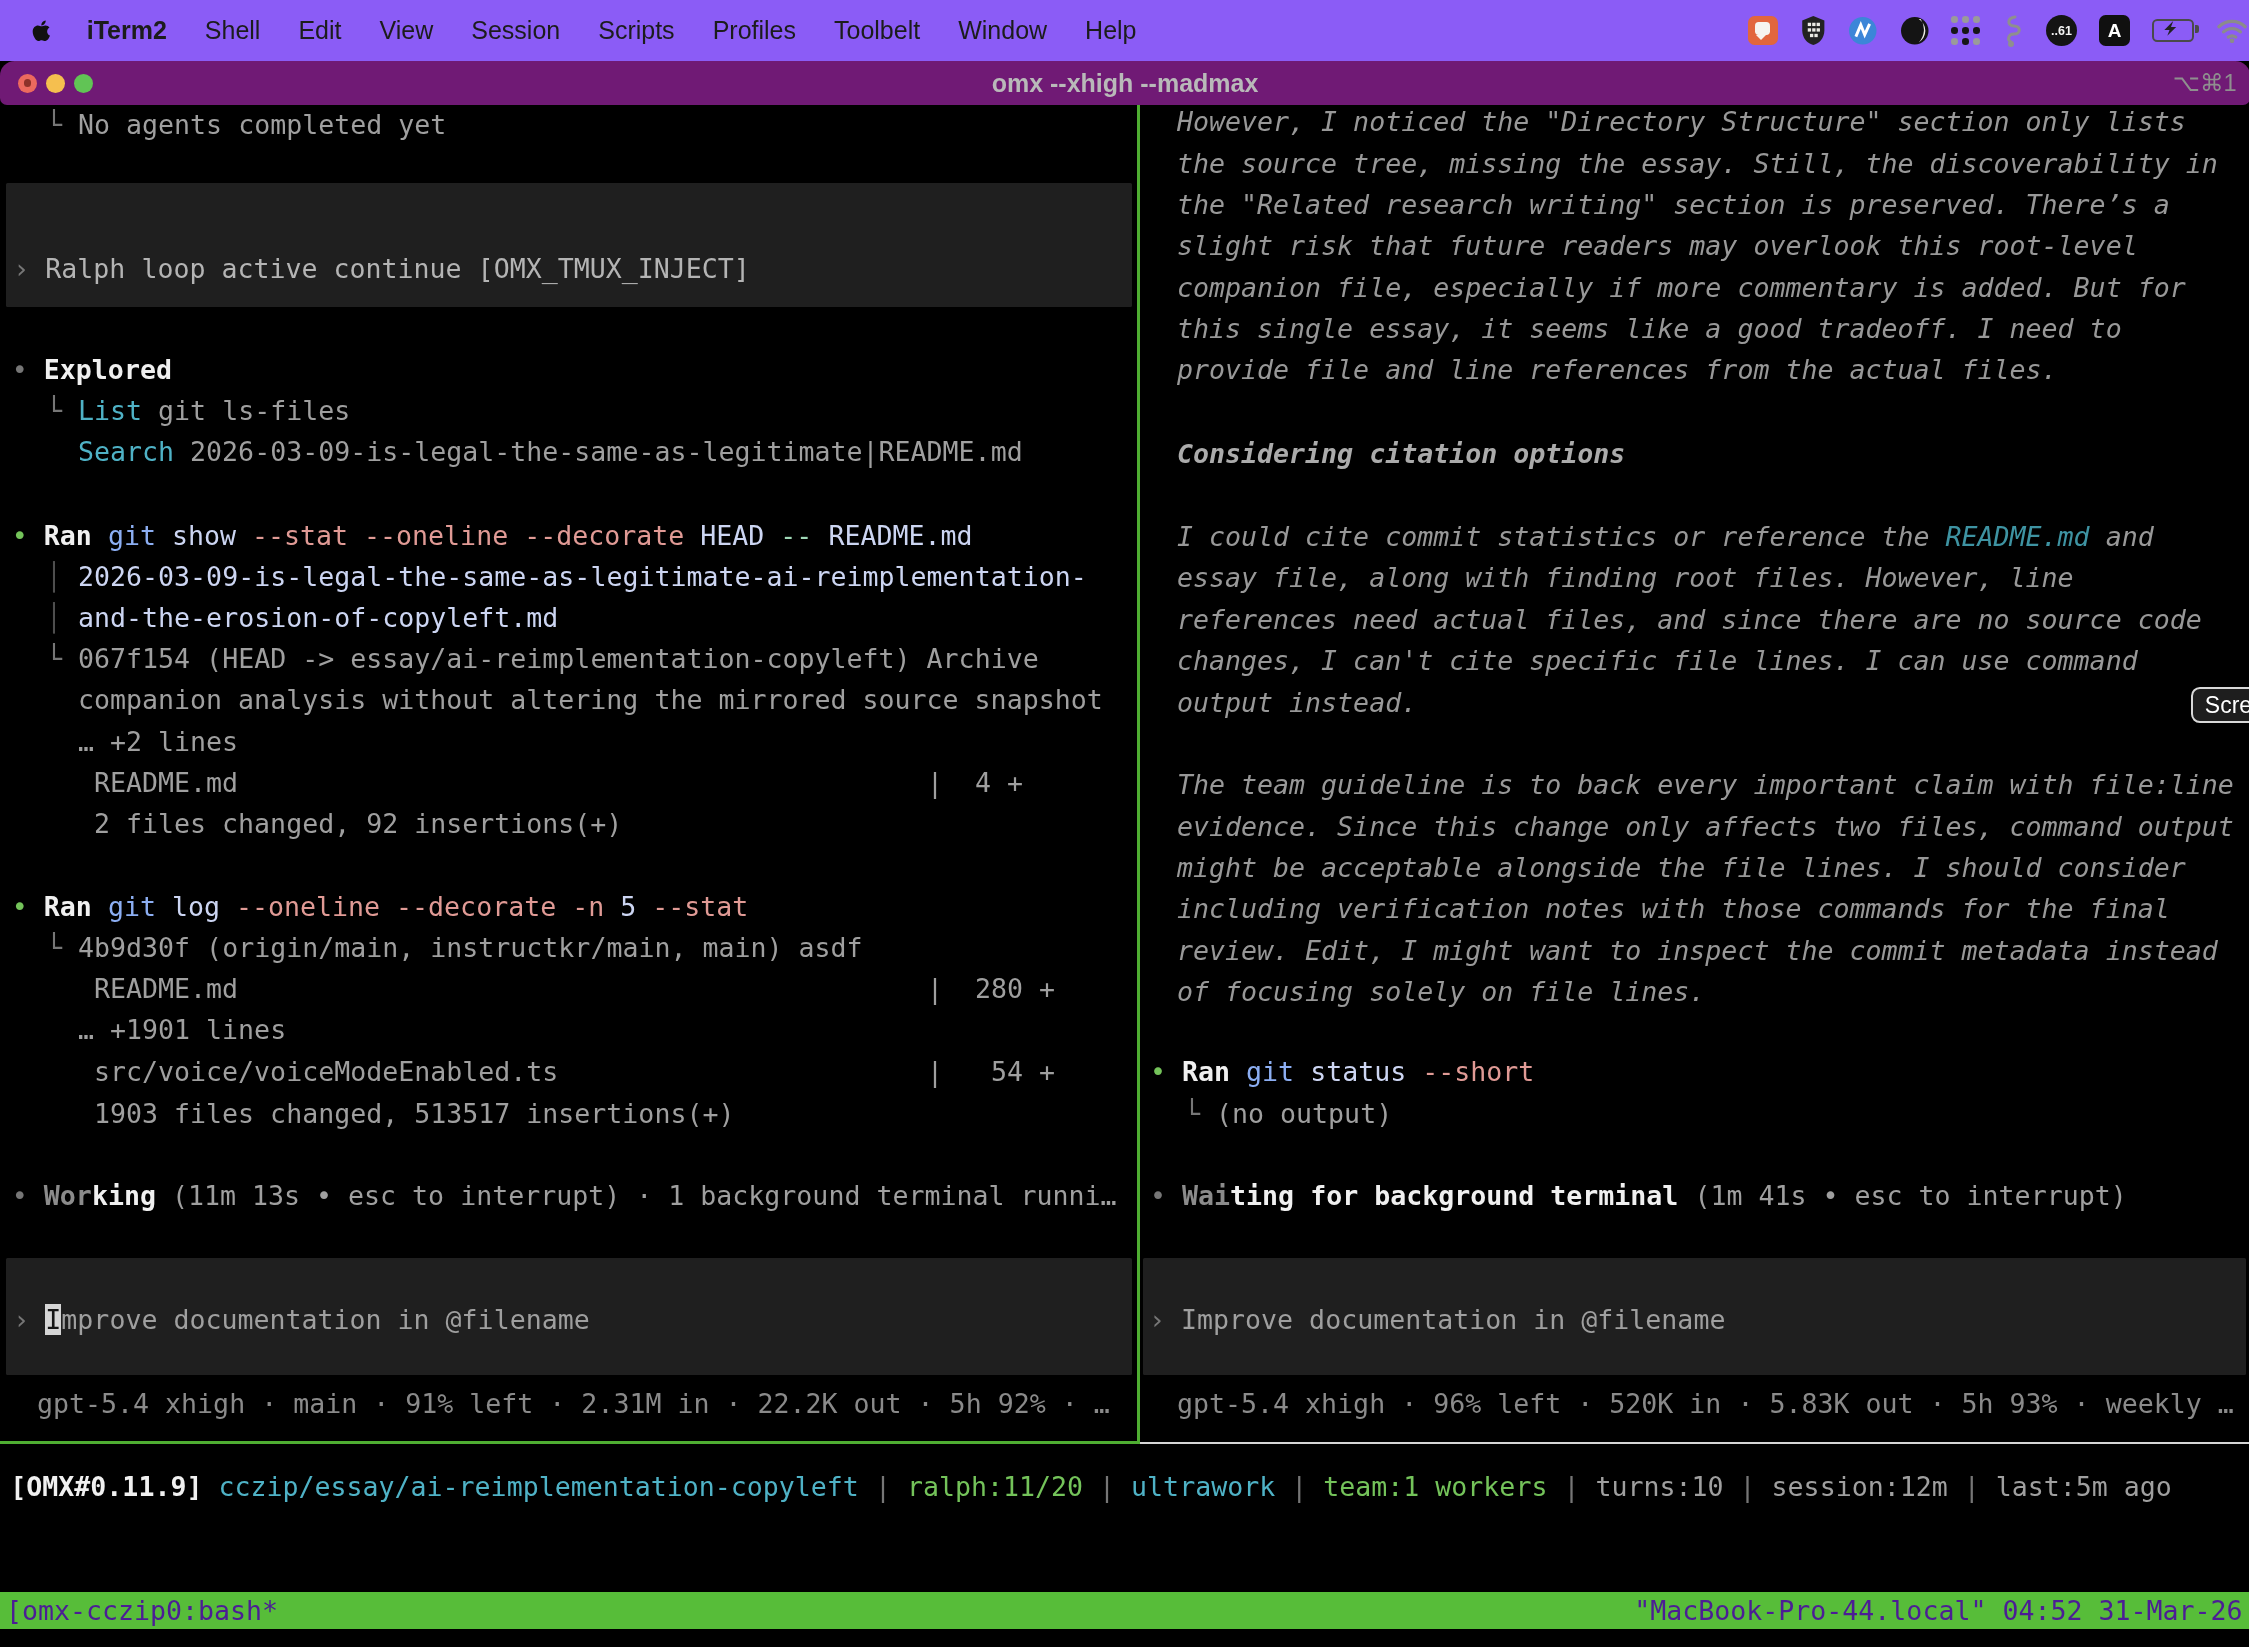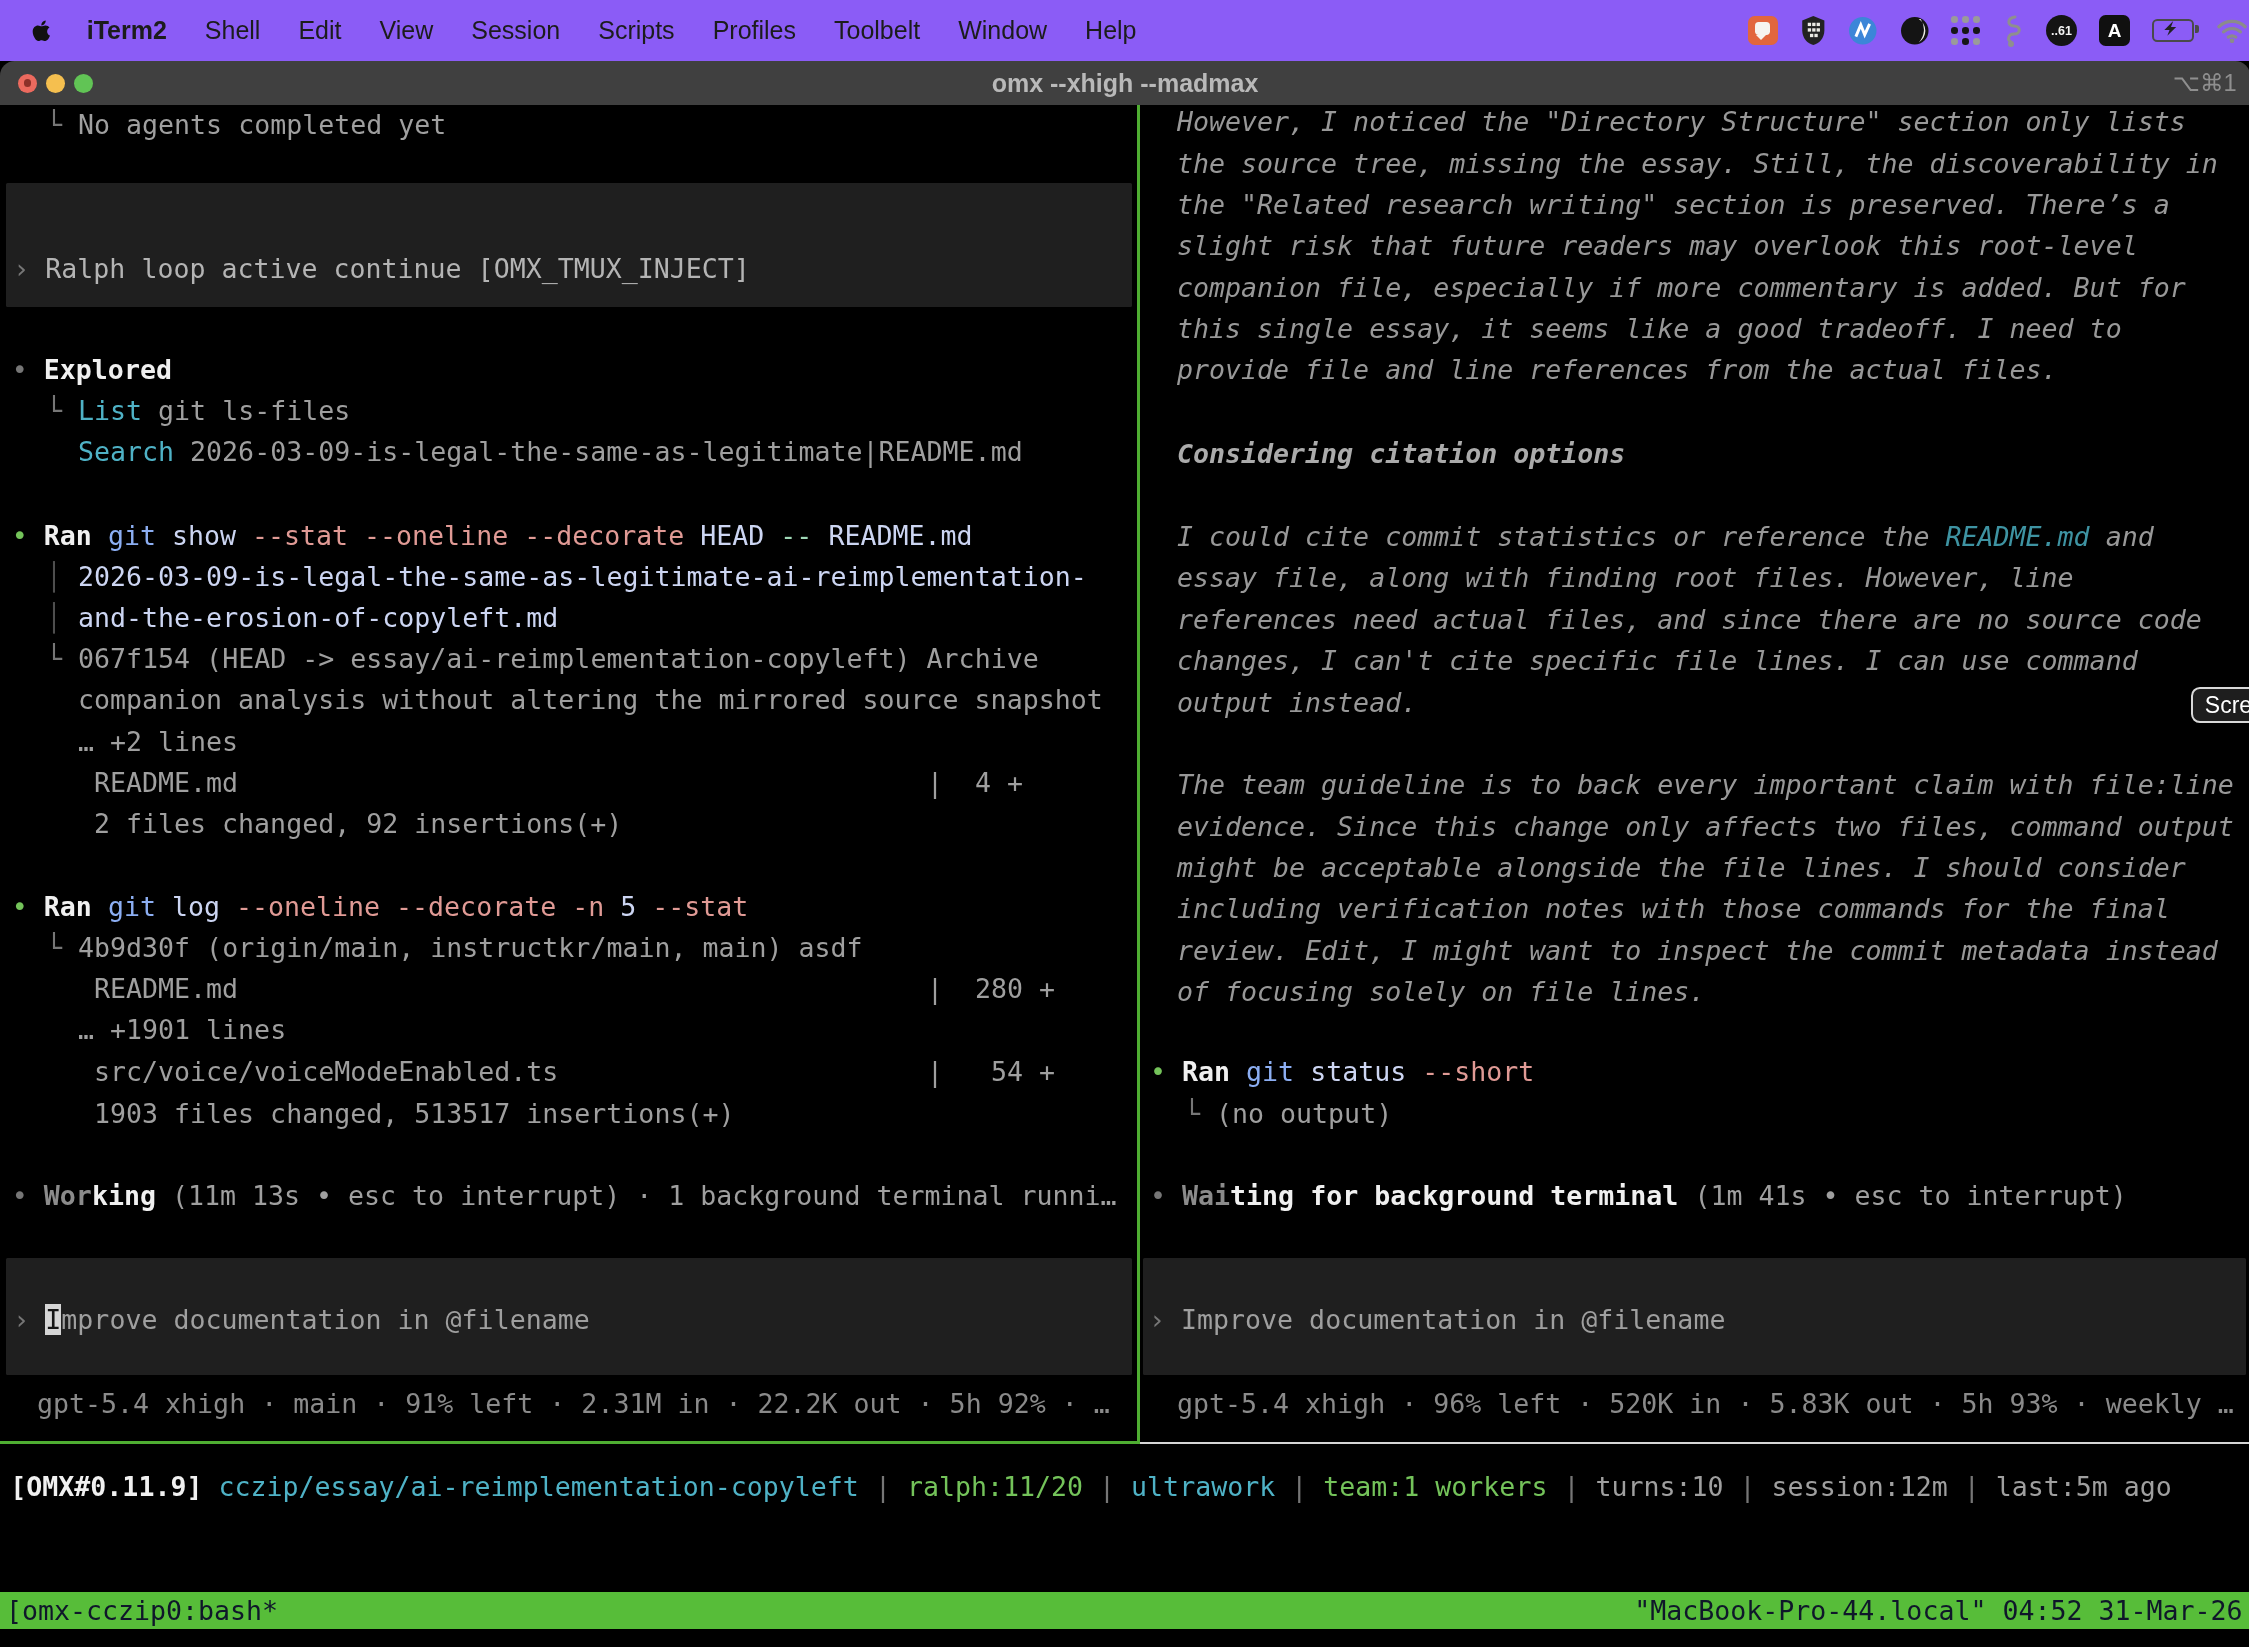--- a/index.html
+++ b/index.html
@@ -25,22 +25,22 @@
         font-size:19px;font-weight:700;display:flex;align-items:center;justify-content:center;}
   .dotgrid{display:grid;grid-template-columns:repeat(3,6.6px);grid-auto-rows:6.6px;gap:4.4px;}
   .dotgrid i{width:6.6px;height:6.6px;border-radius:50%;background:#161616;}
   .dotgrid i.lt{background:#9a9a9a;}
   .batt{position:relative;width:38px;height:19px;border:2.2px solid #4a4a4a;border-radius:5.2px;}
   .batt:after{content:"";position:absolute;right:-6.6px;top:4.4px;width:3.7px;height:7.4px;
               background:#4a4a4a;border-radius:0 2.2px 2.2px 0;}
   
   #window{position:absolute;left:0;top:61px;width:2250px;height:1587px;background:#000;
           border-radius:14.8px 14.8px 8.9px 8.9px;overflow:hidden;}
-  #titlebar{position:absolute;left:0;top:0;width:100%;height:44px;background:#404040;
-            display:flex;align-items:center;font-family:"Liberation Sans",sans-serif;}
+  #titlebar{position:absolute;left:0;top:0;width:100%;height:44px;background:#701a75;
+            display:flex;align-items:center;font-family:"Liberation Sans",sans-serif;border-radius:7px;}
   .tl{width:19px;height:19px;border-radius:50%;position:absolute;top:12.5px;}
   .tl.red{left:17.7px;background:#ec6a5e;}
   .tl.red:after{content:"";position:absolute;left:5.9px;top:5.9px;width:7.4px;height:7.4px;
                 border-radius:50%;background:#8d3129;}
   .tl.yel{left:46px;background:#f5bf4f;}
   .tl.grn{left:74px;background:#61c455;}
   #wtitle{position:absolute;left:50%;transform:translateX(-50%);top:0;height:44px;
           line-height:44px;color:#b9b9b9;font-size:25px;font-weight:600;white-space:nowrap;}
   #wshort{position:absolute;right:13.3px;top:0;height:44px;line-height:44px;color:#8f8f8f;
           font-size:23.6px;}
@@ -51,21 +51,21 @@
   .pbox{position:absolute;background:#1f1f1f;border-radius:1.5px;}
   #ralph-box{left:5.9px;top:78px;width:1126px;height:124px;}
   #linput{left:5.9px;top:1153px;width:1126px;height:117px;}
   #rinput{left:1143px;top:1153px;width:1103px;height:117px;}
   
   #vdiv{position:absolute;left:1137px;top:0;width:3px;height:1339px;background:#4fae32;}
   #hb-l{position:absolute;left:0;top:1336px;width:1140px;height:3px;background:#4fae32;}
   #hb-r{position:absolute;left:1140px;top:1337px;width:1110px;height:2.2px;background:#d6d6d6;}
   
   #tmuxbar{position:absolute;left:0;top:1487px;width:2250px;height:37px;background:#57bd39;
-           color:#0f172a;font-size:26.6px;line-height:37px;white-space:nowrap;}
+           color:#4c1d95;font-size:26.6px;line-height:37px;white-space:nowrap;}
   #tmux-left{position:absolute;left:5.9px;}
   #tmux-right{position:absolute;right:7.4px;}
   
   .tline{position:absolute;height:41px;white-space:pre;}
   .seg{display:inline;}
   .g{color:#9f9f9f}.g2{color:#b4b4b4}.g3{color:#8a8a8a}.gd{color:#767676}
   .stem{color:#4e4e4e}
   .w{color:#f0f0f0;font-weight:700}.wd{color:#8b8b8b;font-weight:700}
   .b{color:#8caef2}.lv{color:#ccd5f2}.pk{color:#e09a95}.mint{color:#9fd8b6}
   .teal{color:#4fb2c6}.grn{color:#74c35a}

